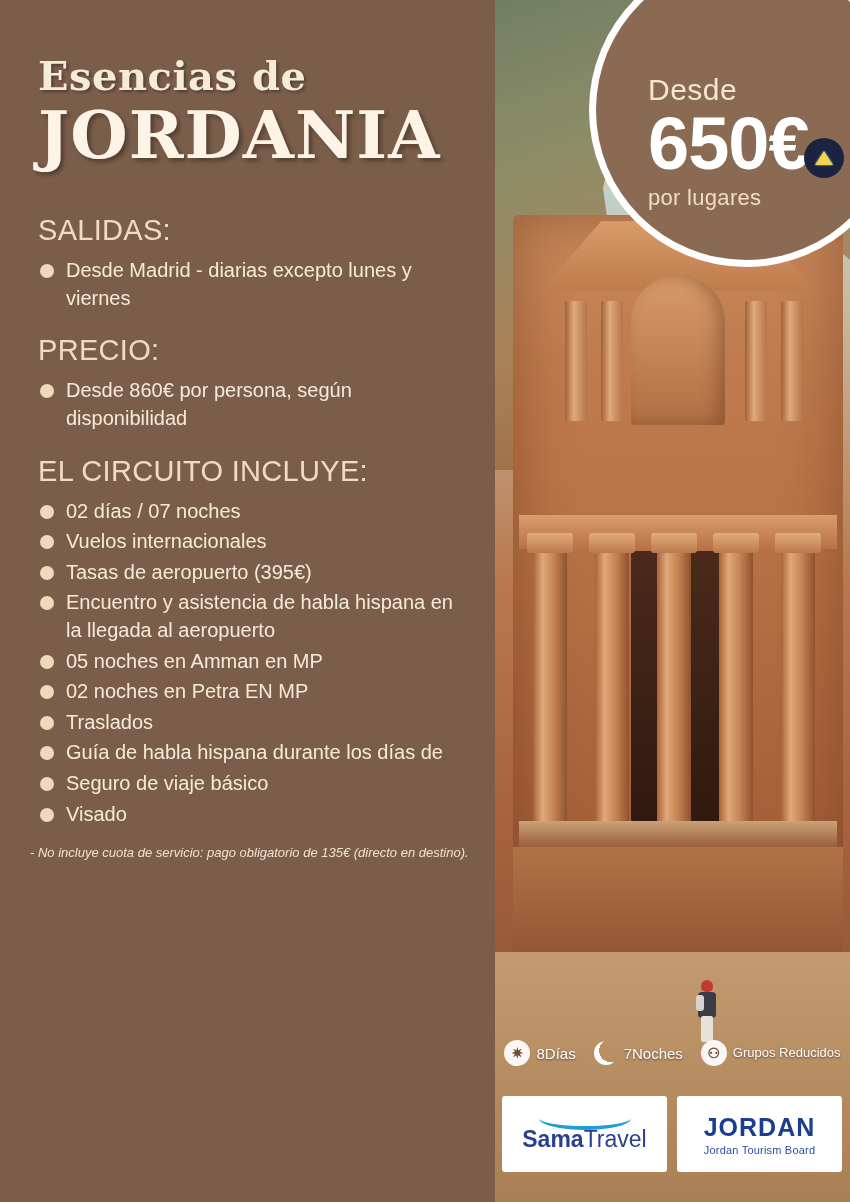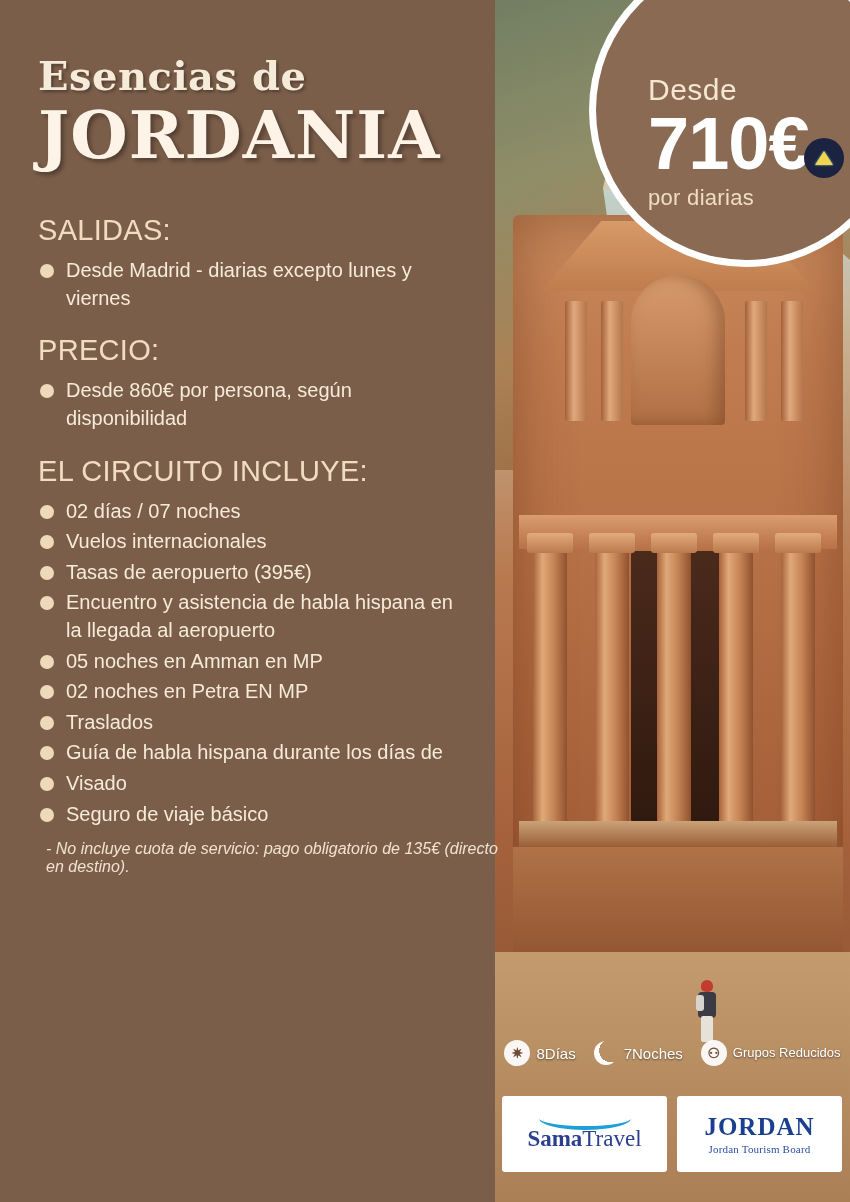--- a/index.html
+++ b/index.html
@@ -184,22 +184,22 @@
     margin-bottom: 3px;
     color: #f6ead9;
   }
   ul.bullets li::before {
     content: "";
     position: absolute; left: 2px; top: 7px;
     width: 14px; height: 14px; border-radius: 50%;
     background: #efd9bb;
   }
   .footnote {
-    position: absolute; left: 30px; bottom: 24px;
-    font-size: 16px; font-style: italic; color: #f0e2d0; margin-left: 16px;
+    position: absolute; left: 30px; bottom: 40px;
+    font-size: 13px; font-style: italic; color: #f0e2d0;
   }
 
   
   .icon-strip {
     position: absolute; right: 0; bottom: 126px; width: 355px; height: 46px;
     display: flex; align-items: center; justify-content: center; gap: 18px;
     z-index: 5; color: #fff;
   }
   .icon-item { display: flex; align-items: center; gap: 6px; }
   .icon-item .ico {
@@ -218,21 +218,21 @@
   .icon-item .lbl.two { line-height: 1.05; font-size: 13px; }
 
   
   .logos {
     position: absolute; right: 8px; bottom: 30px;
     width: 340px; height: 76px;
     display: flex; gap: 10px; z-index: 5;
   }
   .logo-box {
     flex: 1; background: #ffffff; border-radius: 3px;
-    display: flex; flex-direction: column; align-items: center; justify-content: center; font-family: Liberation Serif, serif;
+    display: flex; flex-direction: column; align-items: center; justify-content: center;
   }
   .sama { color: #2b3f8f; font-size: 23px; }
   .sama b { font-weight: bold; }
   .sama-swoosh {
     width: 92px; height: 14px; margin-bottom: -4px;
     border-bottom: 4px solid #1f9fd6; border-radius: 0 0 60% 60%/0 0 100% 100%;
   }
   .jordan-top { color: #1a3f8f; font-size: 25px; font-weight: bold; letter-spacing: 1px; }
   .jordan-sub { color: #2a4fa0; font-size: 11px; letter-spacing: .2px; margin-top: 2px; }
   .white-tab {
@@ -274,22 +274,22 @@
         <div class="bag"></div>
         <div class="legs"></div>
     </div>
   </div>
 
   <div class="white-tab"></div>
 
   <div class="price-badge">
     <div class="inner">
       <div class="desde">Desde</div>
-      <div class="amount">710€</div>
-      <div class="per">por diarias</div>
+      <div class="amount">650€</div>
+      <div class="per">por lugares</div>
     </div>
   </div>
   <div class="badge-logo">
       <span class="star"></span>
     </div>
 
   <div class="content">
     <div class="title-small">Esencias de</div>
     <div class="title-big">JORDANIA</div>
 
@@ -311,22 +311,22 @@
       <div class="section-head">EL CIRCUITO INCLUYE:</div>
       <ul class="bullets">
         <li>02 días / 07 noches</li>
         <li>Vuelos internacionales</li>
         <li>Tasas de aeropuerto (395€)</li>
         <li>Encuentro y asistencia de habla hispana en la llegada al aeropuerto</li>
         <li>05 noches en Amman en MP</li>
         <li>02 noches en Petra EN MP</li>
         <li>Traslados</li>
         <li>Guía de habla hispana durante los días de</li>
+        <li>Seguro de viaje básico</li>
         <li>Visado</li>
-        <li>Seguro de viaje básico</li>
       </ul>
     </div>
 
     <div class="footnote">- No incluye cuota de servicio: pago obligatorio de 135€ (directo en destino).</div>
   </div>
 
   <div class="icon-strip">
     <div class="icon-item">
       <span class="ico">✷</span>
       <span class="lbl">8Días</span>

